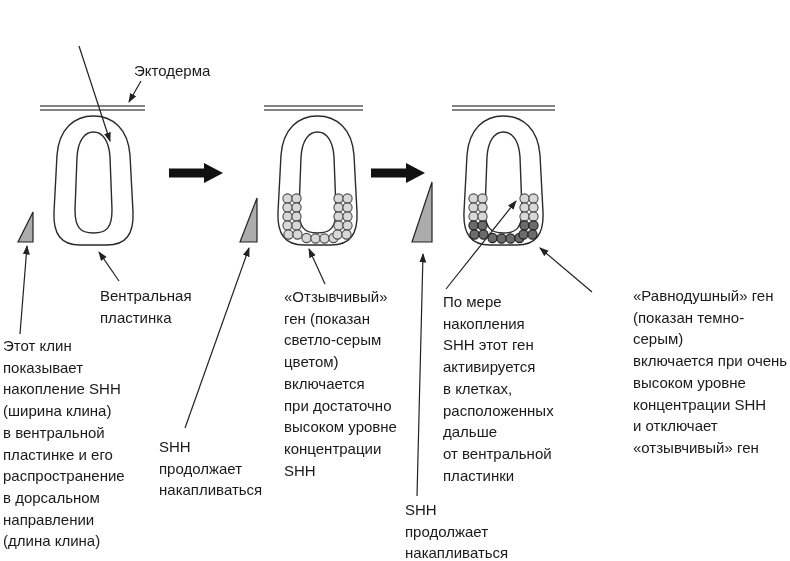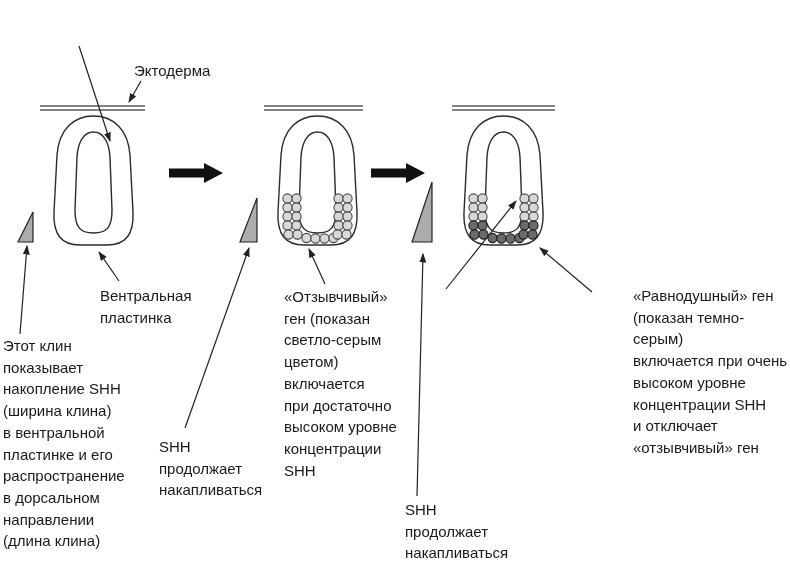--- a/index.html
+++ b/index.html
@@ -167,20 +167,29 @@
   <div class="txt" style="left:284px;top:286px;">«Отзывчивый»
 ген (показан
 светло-серым
 цветом)
 включается
 при достаточно
 высоком уровне
 концентрации
 SHH</div>
 
+  <div class="txt" style="left:443px;top:291px;">По мере
+накопления
+SHH этот ген
+активируется
+в клетках,
+расположенных
+дальше
+от вентральной
+пластинки</div>
 
   <div class="txt" style="left:633px;top:285px;">«Равнодушный» ген
 (показан темно-серым)
 включается при очень
 высоком уровне
 концентрации SHH
 и отключает
 «отзывчивый» ген</div>
 
   <div class="txt" style="left:405px;top:499px;">SHH

